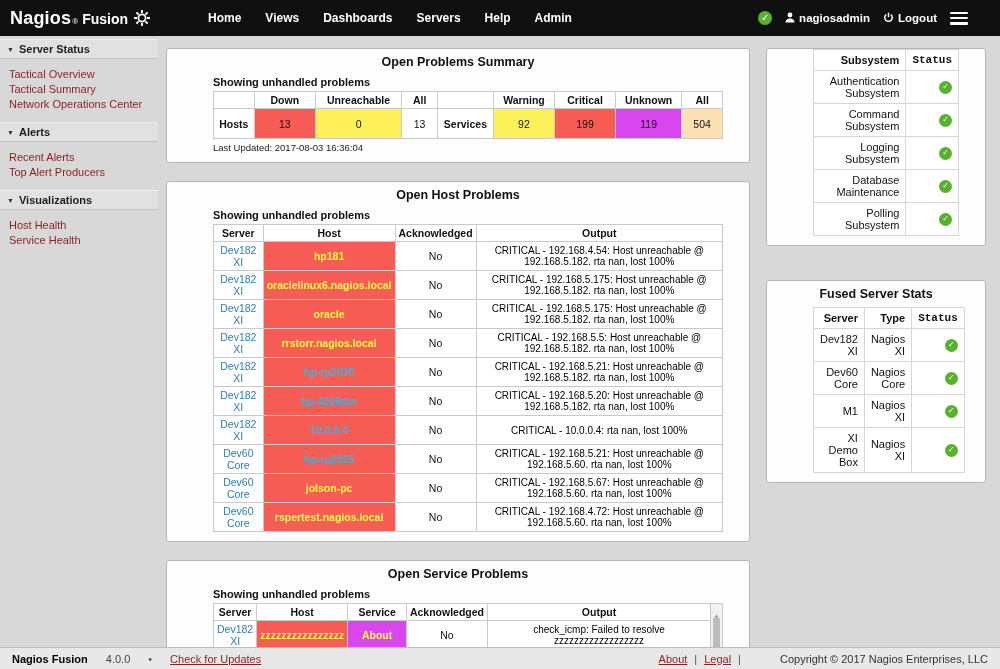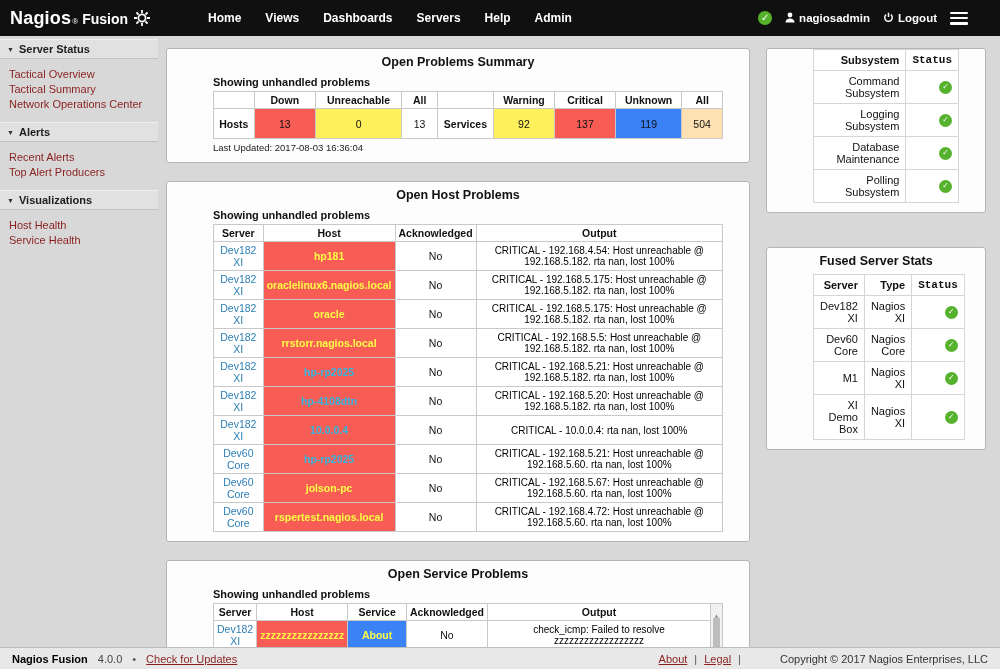--- a/index.html
+++ b/index.html
@@ -47,21 +47,21 @@
 
   
   .w-lbl{width:8%} .w-down{width:12%} .w-unr{width:17%} .w-all{width:7%}
   .w-svclbl{width:11%} .w-warn{width:12%} .w-crit{width:12%} .w-unk{width:13%} .w-all2{width:8%}
   .summary-table td { height:30px; font-size:10.5px; }
   .last-updated { font-size:9.5px; color:#222; margin-top:3px; }
 
   
   .critical { background:#f75d54; }
   .warning  { background:#fdf05a; }
-  .unknown  { background:#3b82f6; }
+  .unknown  { background:#d946ef; }
   .all-light { background:#ffffff; }
   .all-peach { background:#fde1b2; }
 
   
   .problem-table td { height:17px; }
   .srv-link { color:#2d7fb5; text-decoration:none; cursor:pointer; }
   .state-link { text-decoration:none; font-weight:bold; cursor:pointer; }
   .link-yellow { color:#fdfd46; }
   .link-blue   { color:#35b6e0; }
   .link-green  { color:#2f9e2f; }
@@ -83,21 +83,21 @@
   .side-table th { text-align:left; padding:4px 6px; font-size:11px; }
   .side-table td { text-align:left; padding:4px 6px; font-size:11px; height:20px; }
   .side-table th, .side-table td { border:1px solid #d6d6d6;text-align:right; }
   .status-cell { text-align:center; width:46px;font-family:Liberation Mono, monospace; }
   .check-sm { display:inline-block; width:13px; height:13px; border-radius:50%; background:#56b22d; }
   .check-sm::after { content:"✓"; display:block; color:#fff; font-size:9px; line-height:13px; text-align:center; font-weight:bold; }
   .panel-sub { margin-bottom:34px; }
 
   
   .footer { height:22px; background:#e8e8e8; border-top:1px solid #bdbdbd; display:flex; align-items:center; justify-content:space-between; padding:0 12px; font-size:11px; color:#222; }
-  .footer-left { display:flex; align-items:center; gap:10px; }
+  .footer-left { display:flex; align-items:center; gap:18px; }
   .f-product { font-weight:bold; color:#000; }
   .f-version { color:#444; }
   .f-bullet::after { content:"•"; color:#555; }
   .f-link { color:#8a1f1f; text-decoration:underline; cursor:pointer; }
   .footer-right { display:flex; align-items:center; gap:7px; }
   .f-sep::after { content:"|"; color:#555; }
   .f-copy { color:#333;margin-left:32px; }
 </style>
 </head>
 <body>
@@ -203,21 +203,21 @@
             <th class="w-unk">Unknown</th>
             <th class="w-all2">All</th>
           </tr>
           <tr>
             <th>Hosts</th>
             <td class="critical">13</td>
             <td class="warning">0</td>
             <td class="all-light">13</td>
             <th>Services</th>
             <td class="warning">92</td>
-            <td class="critical">137</td>
+            <td class="critical">199</td>
             <td class="unknown">119</td>
             <td class="all-peach">504</td>
           </tr>
         </tbody>
           </table>
         <div class="last-updated">Last Updated: 2017-08-03 16:36:04</div>
       </div>
     </section>
 
     <section class="panel">
@@ -362,20 +362,24 @@
       <div class="panel-body">
         <table class="side-table">
           <thead>
             <tr>
               <th>Subsystem</th>
               <th class="status-cell">Status</th>
             </tr>
           </thead>
           <tbody>
 
+              <tr>
+                <td>Authentication Subsystem</td>
+                <td class="status-cell"><span class="check-sm"></span></td>
+              </tr>
 
               <tr>
                 <td>Command Subsystem</td>
                 <td class="status-cell"><span class="check-sm"></span></td>
               </tr>
 
               <tr>
                 <td>Logging Subsystem</td>
                 <td class="status-cell"><span class="check-sm"></span></td>
               </tr>

